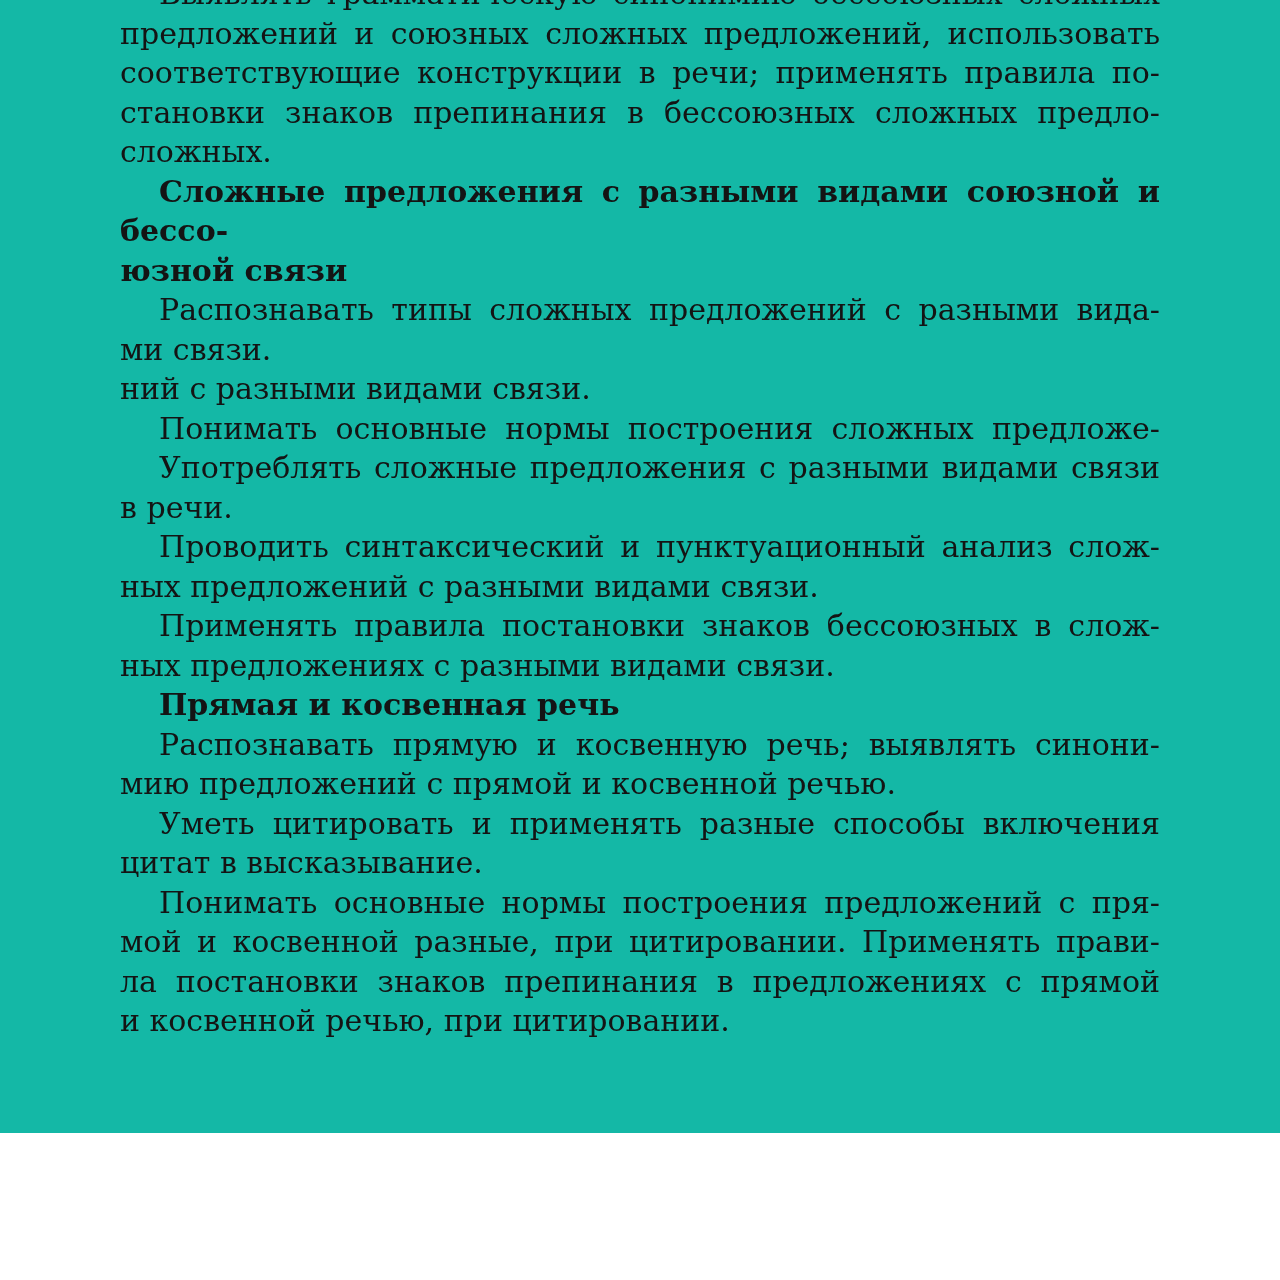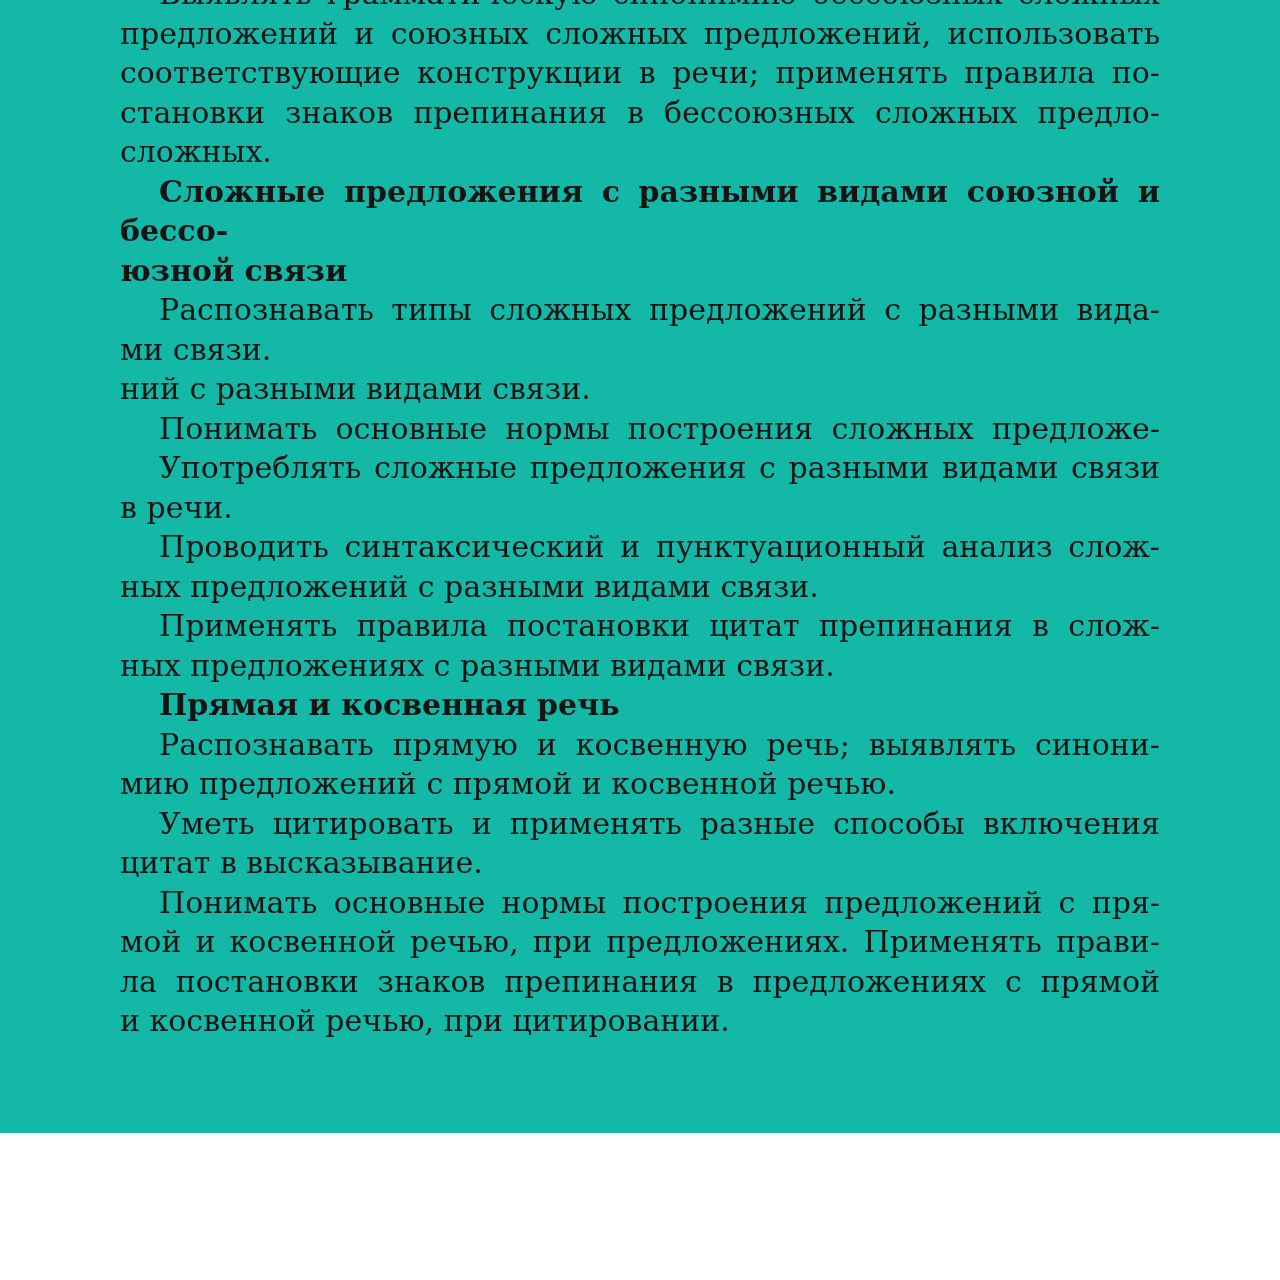--- a/index.html
+++ b/index.html
@@ -68,34 +68,34 @@
       </div>
       <div class="para body">
         <div class="line fill indent">Употреблять сложные предложения с разными видами связи</div>
         <div class="line">в речи.</div>
       </div>
       <div class="para body">
         <div class="line fill indent">Проводить синтаксический и пунктуационный анализ слож-</div>
         <div class="line">ных предложений с разными видами связи.</div>
       </div>
       <div class="para body">
-        <div class="line fill indent">Применять правила постановки цитат препинания в слож-</div>
+        <div class="line fill indent">Применять правила постановки знаков бессоюзных в слож-</div>
         <div class="line">ных предложениях с разными видами связи.</div>
       </div>
       <div class="para heading">
         <div class="line indent">Прямая и косвенная речь</div>
       </div>
       <div class="para body">
         <div class="line fill indent">Распознавать прямую и косвенную речь; выявлять синони-</div>
         <div class="line">мию предложений с прямой и косвенной речью.</div>
       </div>
       <div class="para body">
         <div class="line fill indent">Уметь цитировать и применять разные способы включения</div>
         <div class="line">цитат в высказывание.</div>
       </div>
       <div class="para body">
         <div class="line fill indent">Понимать основные нормы построения предложений с пря-</div>
-        <div class="line fill">мой и косвенной речью, при предложениях. Применять прави-</div>
+        <div class="line fill">мой и косвенной разные, при цитировании. Применять прави-</div>
         <div class="line fill">ла постановки знаков препинания в предложениях с прямой</div>
         <div class="line">и косвенной речью, при цитировании.</div>
       </div>
     </div>
 </div>
 
 </body></html>

